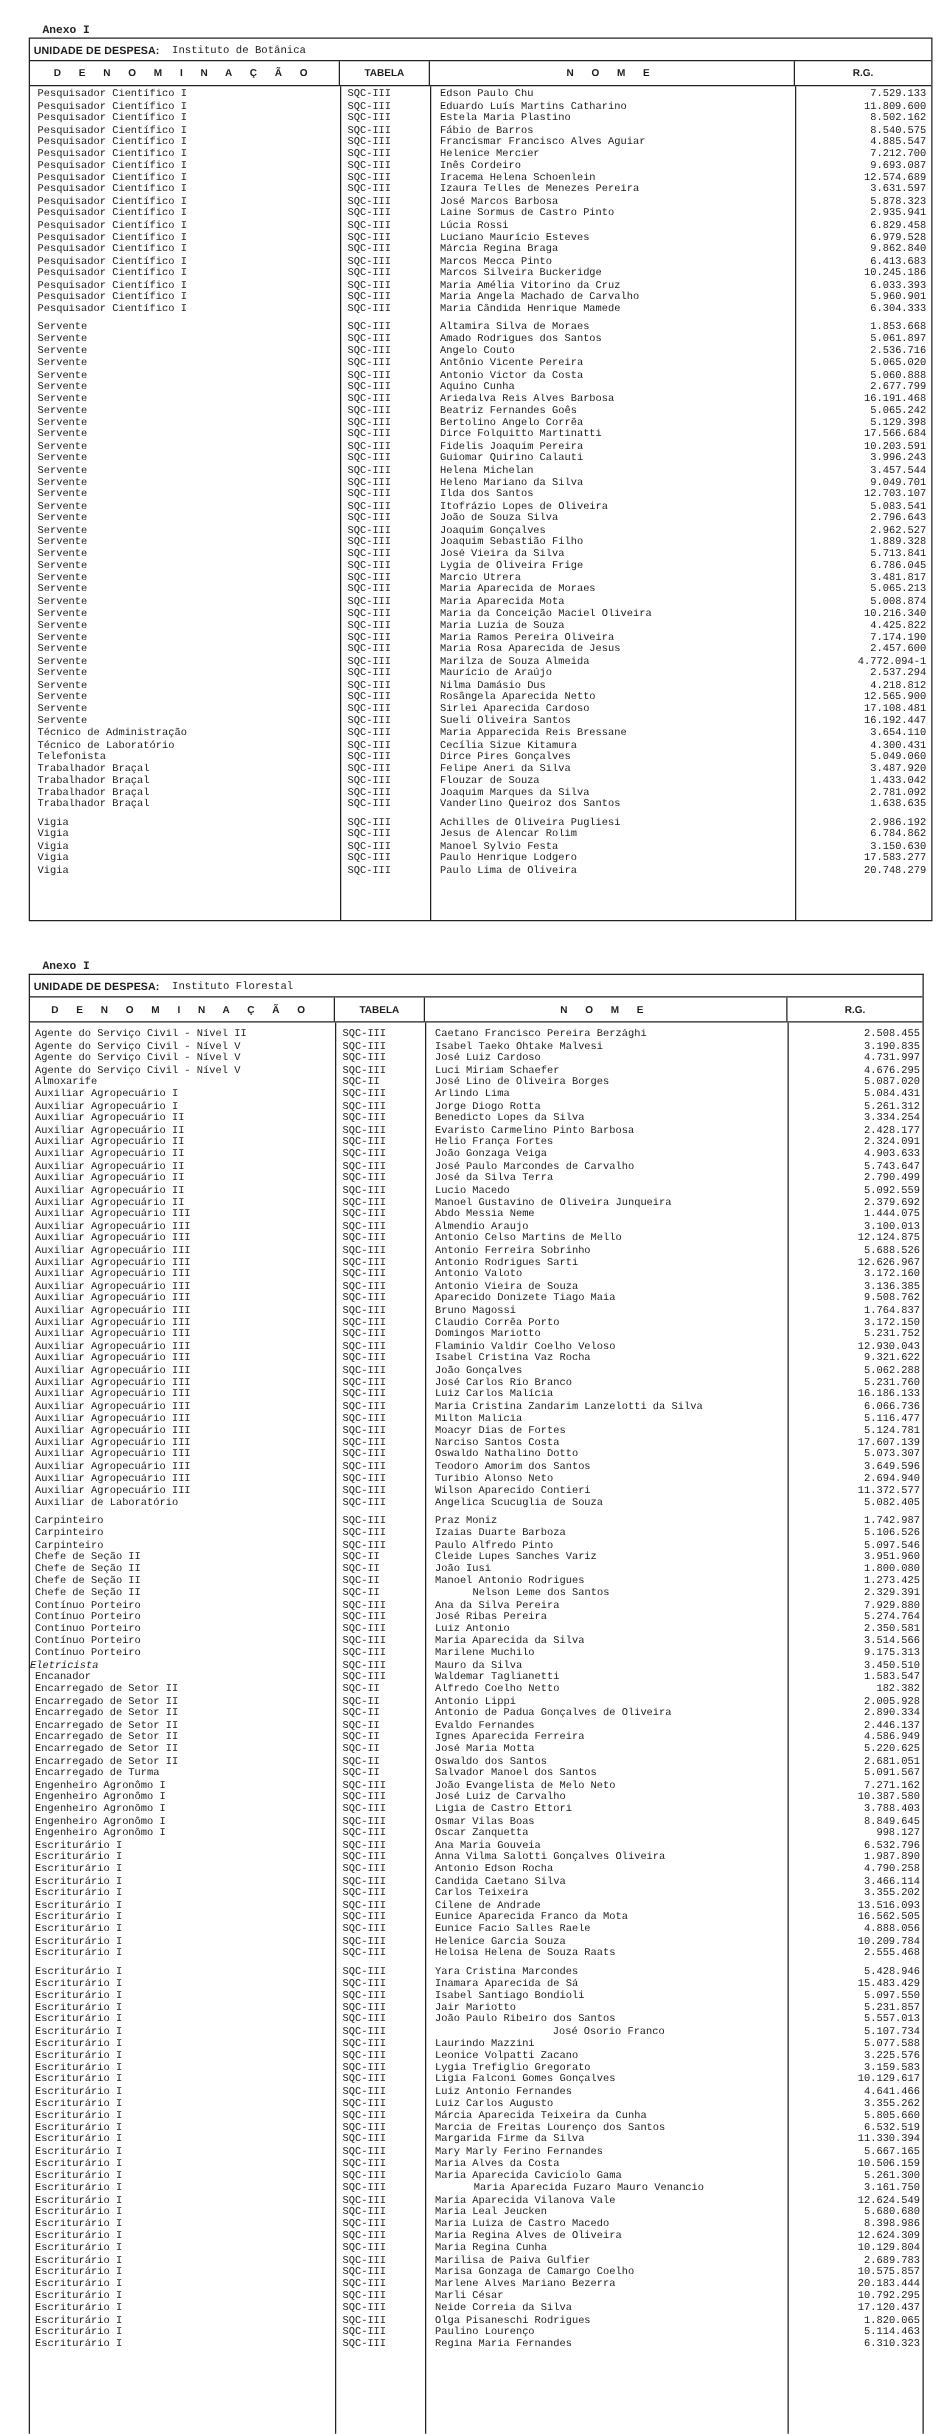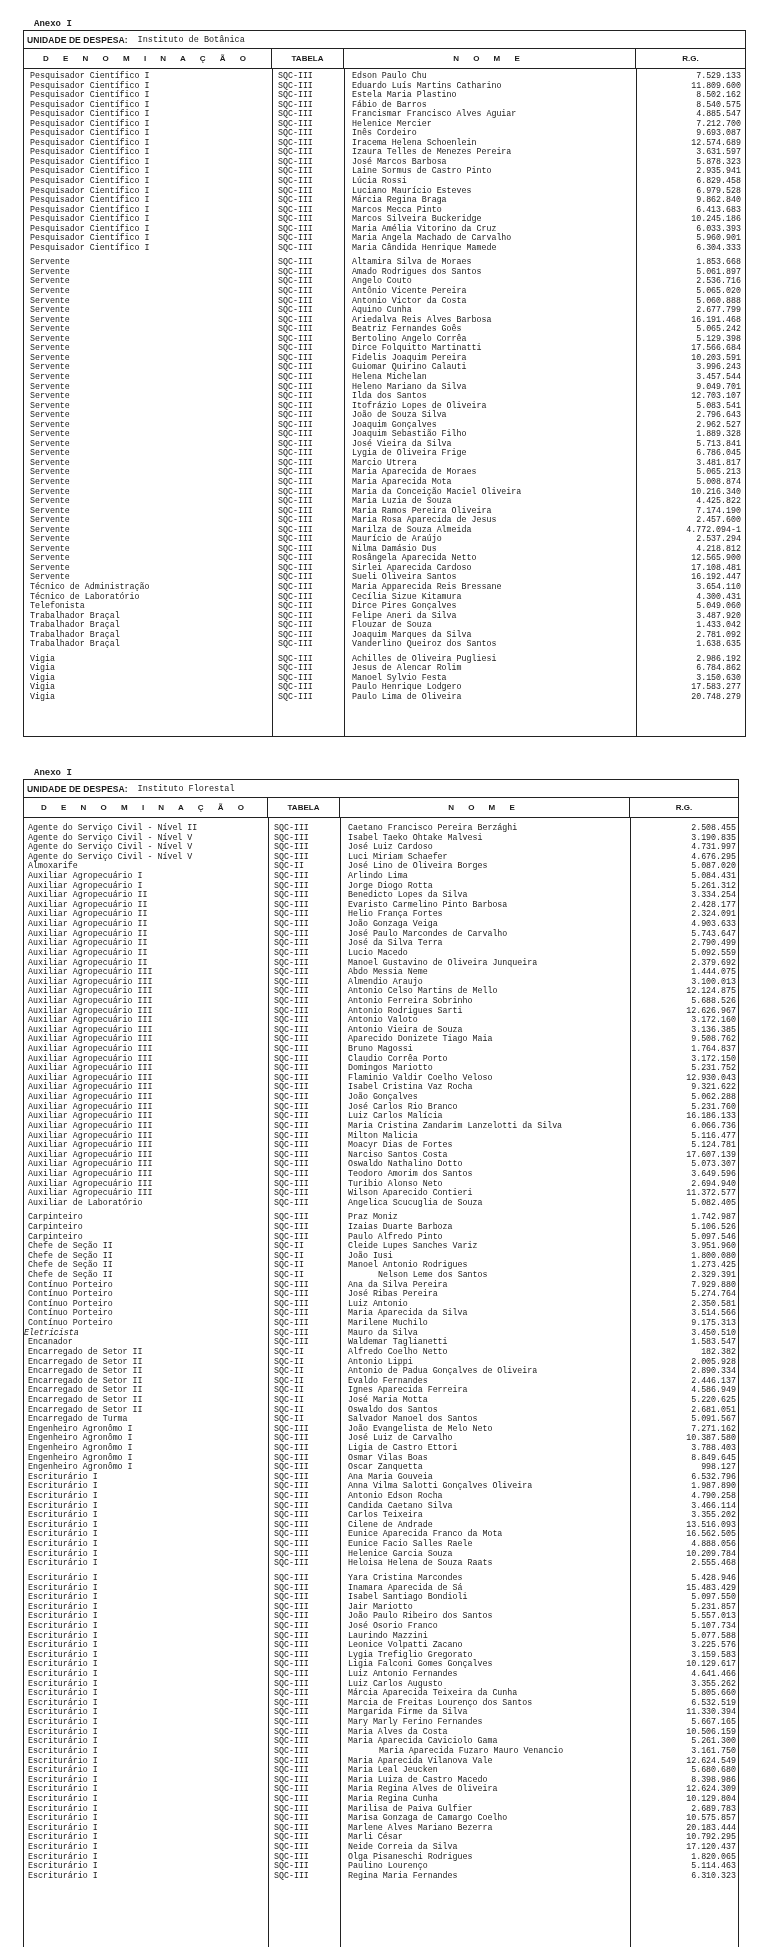--- a/index.html
+++ b/index.html
@@ -998,21 +998,21 @@
           </div>
           <div class="row" style="height: 9.62px; line-height: 9.62px;">
             <span class="c" style="left: 4px; width: 242px;">Escriturário I</span>
             <span class="c" style="left: 250px; width: 70px;">SQC-III</span>
             <span class="c" style="left: 324px; width: 278px;">João Paulo Ribeiro dos Santos</span>
             <span class="c rg" style="left: 606px; width: 106px;">5.557.013</span>
           </div>
           <div class="row" style="height: 9.62px; line-height: 9.62px;">
             <span class="c" style="left: 4px; width: 242px;">Escriturário I</span>
             <span class="c" style="left: 250px; width: 70px;">SQC-III</span>
-            <span class="c" style="left: 324px; width: 278px;">José Osorio Franco</span>
+            <span class="c" style="left: 324px; width: 278px; text-align: center;">José Osorio Franco</span>
             <span class="c rg" style="left: 606px; width: 106px;">5.107.734</span>
           </div>
           <div class="row" style="height: 9.62px; line-height: 9.62px;">
             <span class="c" style="left: 4px; width: 242px;">Escriturário I</span>
             <span class="c" style="left: 250px; width: 70px;">SQC-III</span>
             <span class="c" style="left: 324px; width: 278px;">Laurindo Mazzini</span>
             <span class="c rg" style="left: 606px; width: 106px;">5.077.588</span>
           </div>
           <div class="row" style="height: 9.62px; line-height: 9.62px;">
             <span class="c" style="left: 4px; width: 242px;">Escriturário I</span>

